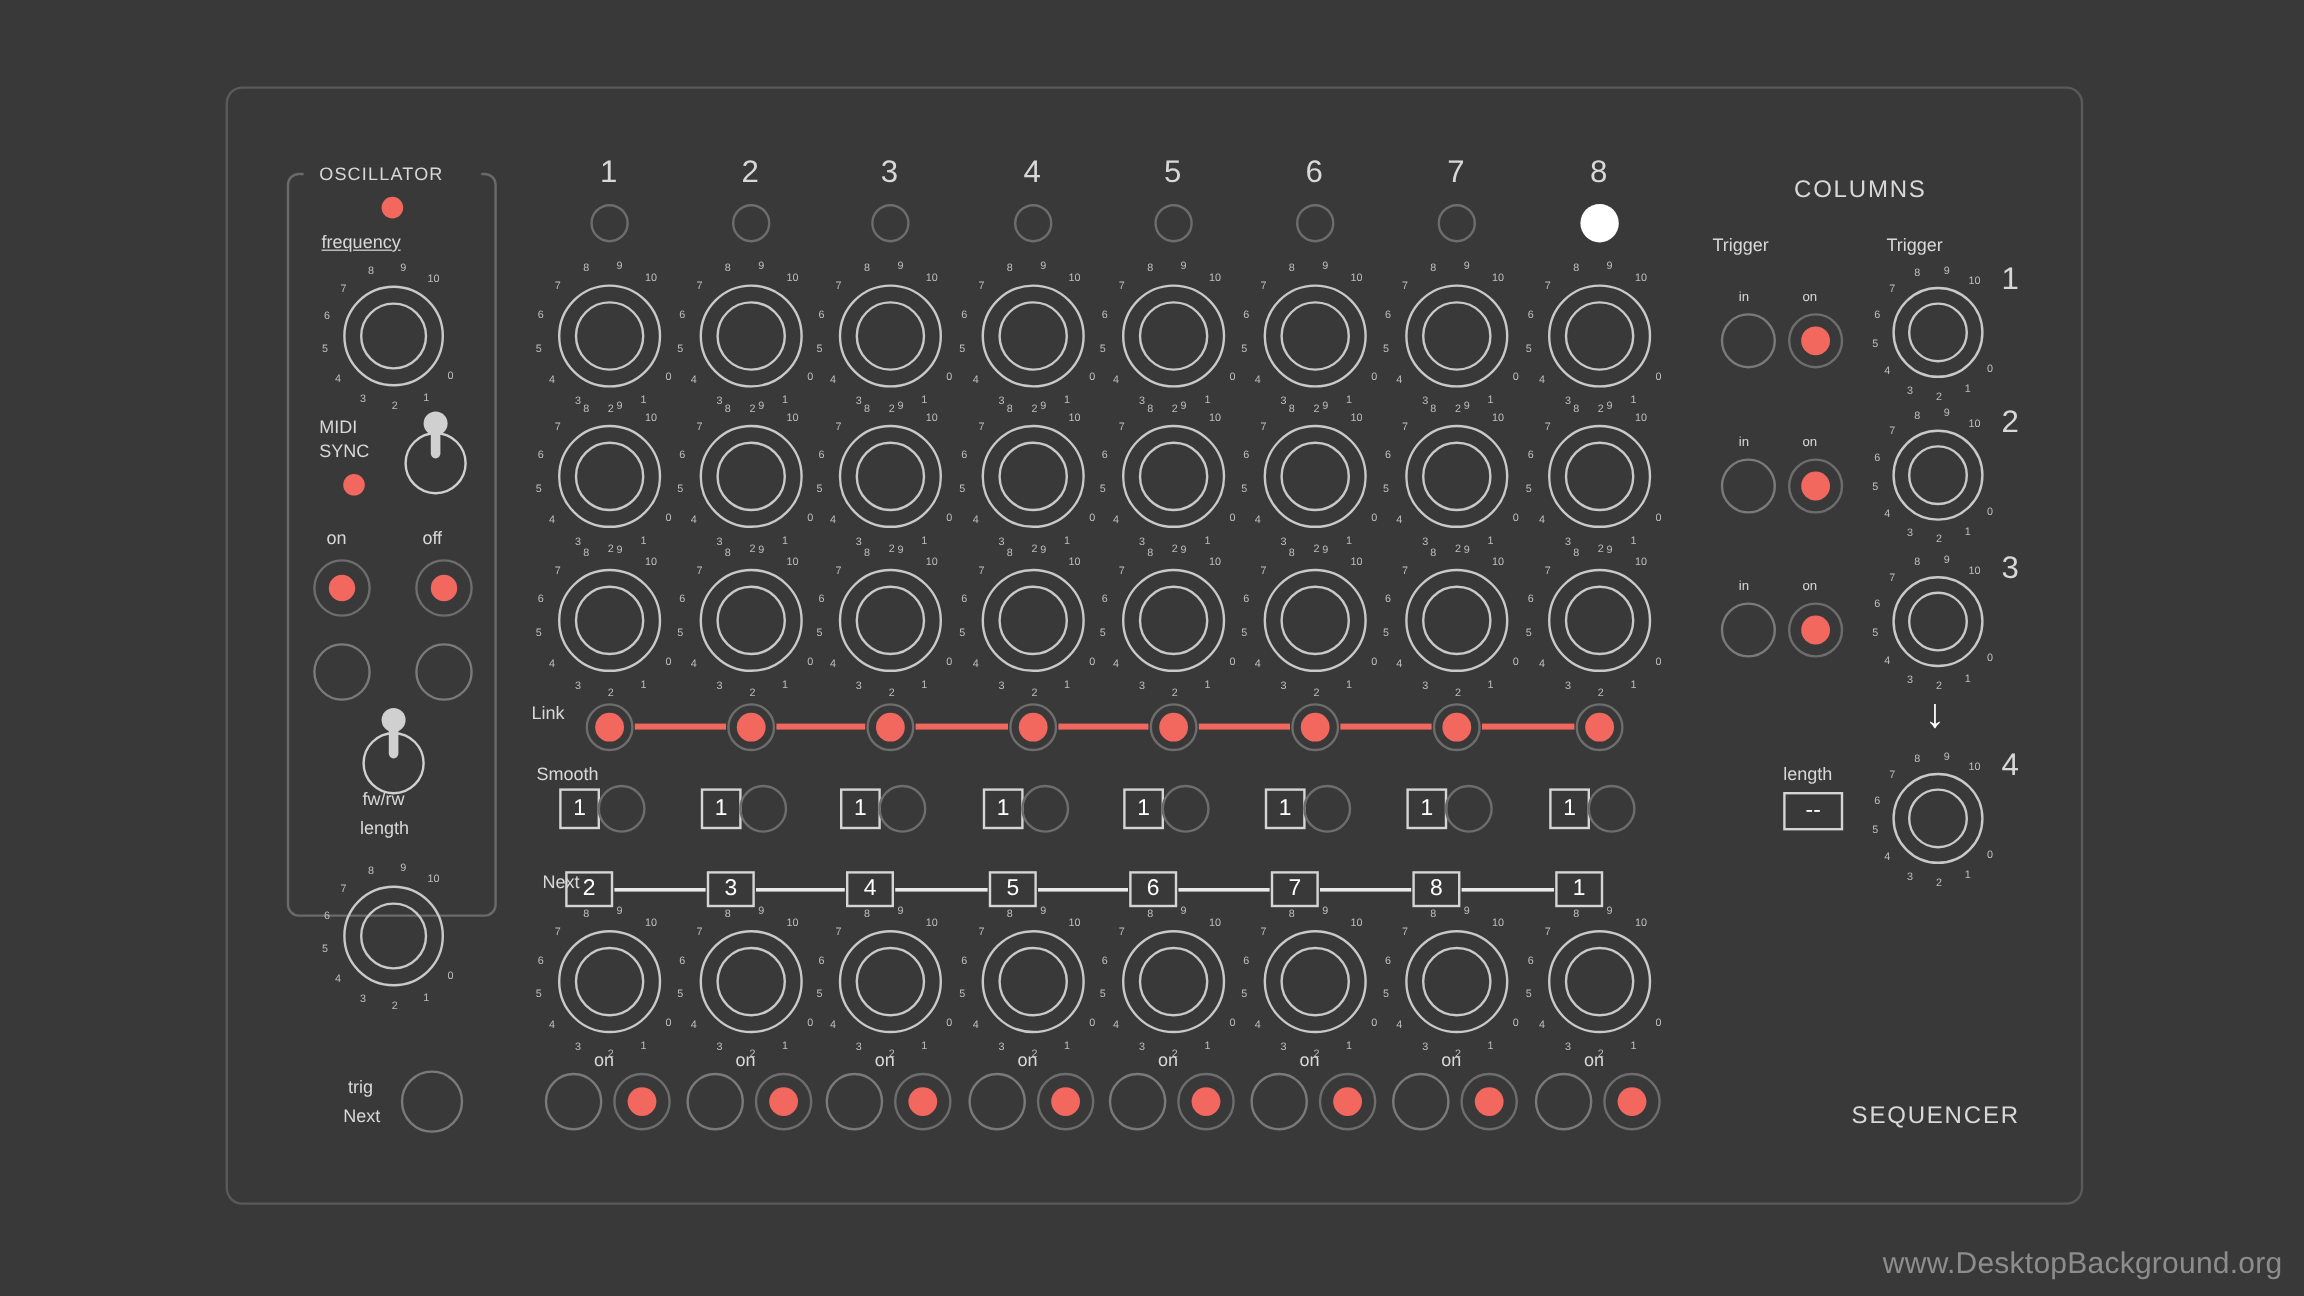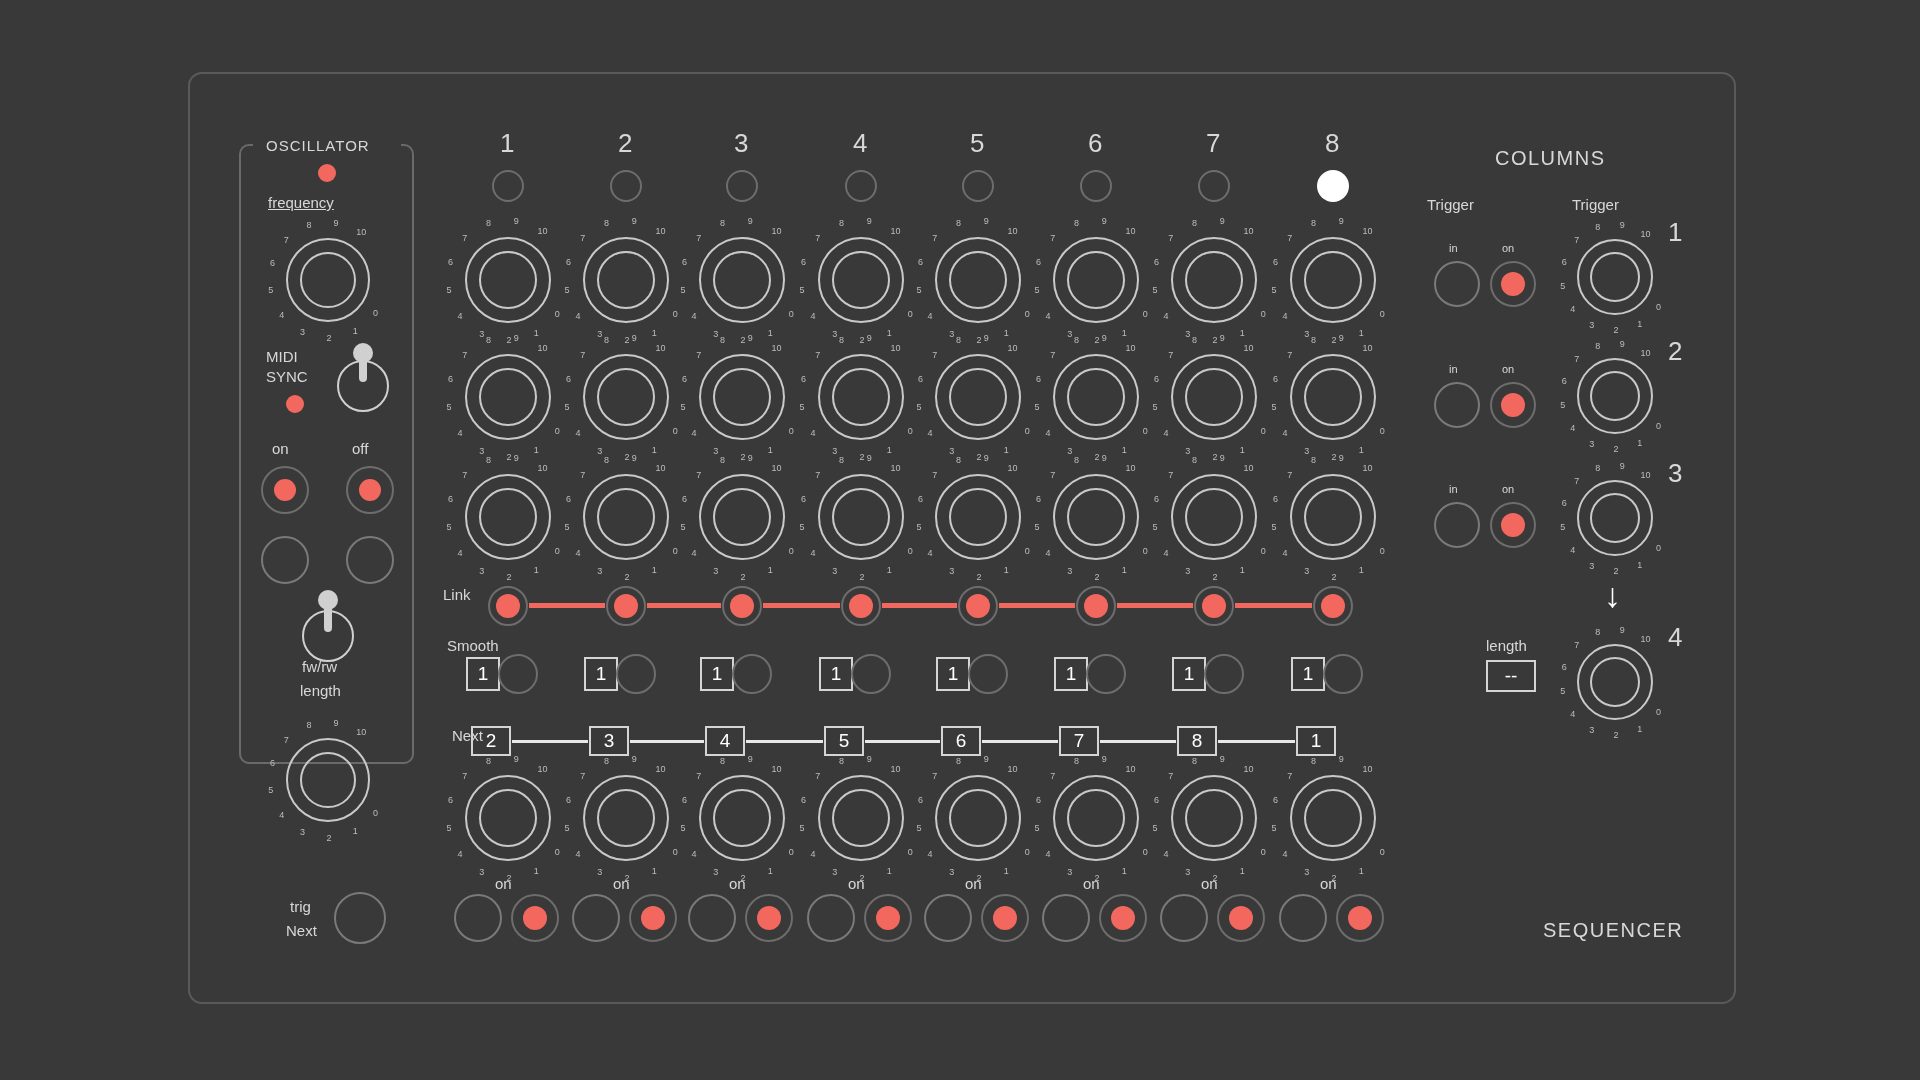--- a/index.html
+++ b/index.html
@@ -885,13 +885,14 @@
         <span style="position:absolute;left:1564.315847933959px;top:666.504299649695px;transform:translate(-50%,-50%);color:#bdbdbd;font-size:9px;">6</span>
         <span style="position:absolute;left:1576.8749905820514px;top:645.1831063656731px;transform:translate(-50%,-50%);color:#bdbdbd;font-size:9px;">7</span>
         <span style="position:absolute;left:1597.7448878137707px;top:631.8875154932363px;transform:translate(-50%,-50%);color:#bdbdbd;font-size:9px;">8</span>
         <span style="position:absolute;left:1622.3761743508835px;top:629.5157923566968px;transform:translate(-50%,-50%);color:#bdbdbd;font-size:9px;">9</span>
         <span style="position:absolute;left:1645.3995511266055px;top:638.5849416526834px;transform:translate(-50%,-50%);color:#bdbdbd;font-size:9px;">10</span>
       </div>
       <div class="lbl big" style="left:1668px;top:622px;">4</div>
       <div class="arrow-down" style="left:1604px;top:578px;">↓</div>
     </div>
 
+  <div id="watermark">www.DesktopBackground.org</div>
 </div>
 
 </body></html>

